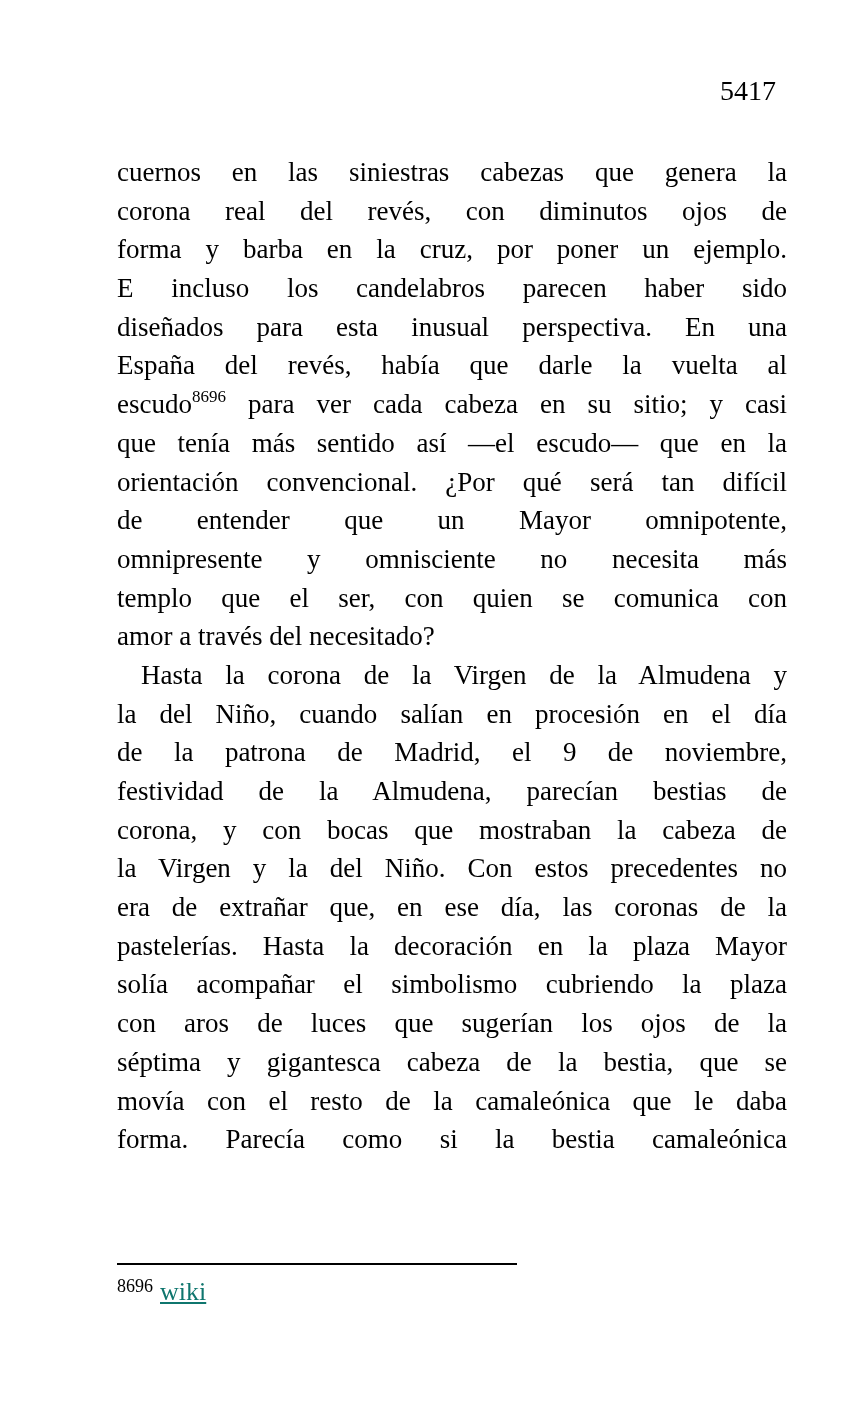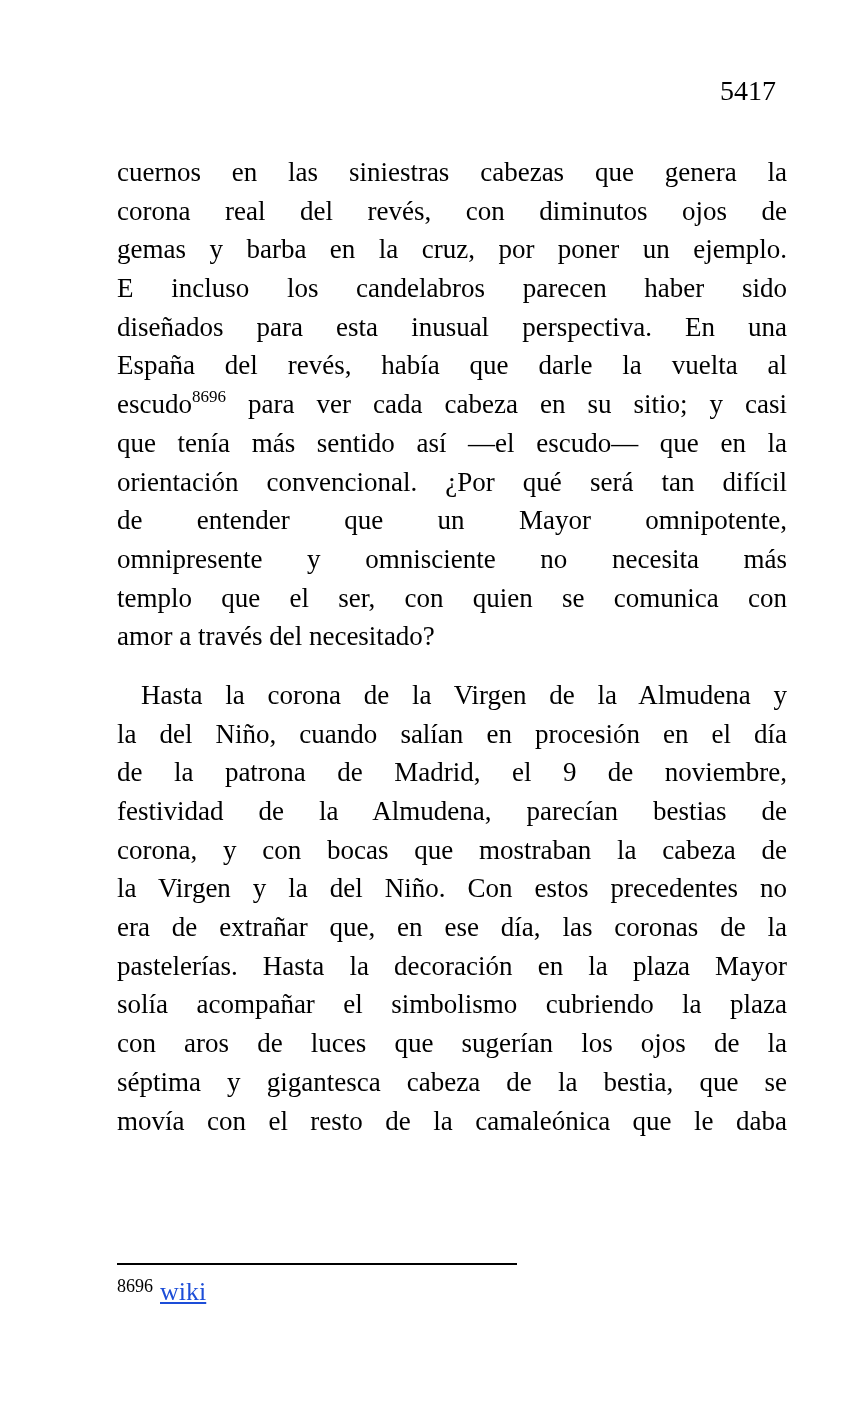--- a/index.html
+++ b/index.html
@@ -27,21 +27,21 @@
     font-size: 27px;
     line-height: 38.7px;
   }
   .paragraph { margin: 0; padding: 0; font-family: Liberation Serif, serif; }
   .line {
     text-align: justify;
     text-align-last: justify;
     height: 38.7px;
     overflow: visible;
   }
-  .line.indent { text-indent: 24px; margin-top: 20px; }
+  .line.indent { text-indent: 24px; }
   .line.para-end { text-align-last: left; }
   sup.fn-ref {
     font-size: 17px;
     line-height: 0;
     vertical-align: baseline;
     position: relative;
     top: -11px;
   }
   .footnote {
     position: absolute;
@@ -59,37 +59,37 @@
     font-size: 26px;
     line-height: 30px;
   }
   .fn-marker {
     font-size: 18px;
     position: relative;
     top: -8px;
     color: #000000;
   }
   .footnote-link {
-    color: #1d4ed8;
+    color: #0f766e;
     text-decoration: underline;
     margin-left: 7px;
     cursor: pointer;
   }
 </style>
 </head>
 <body>
 
 <div class="page">
   <div class="page-number">5417</div>
 
   <div class="body-text">
       <div class="paragraph">
         <div class="line">cuernos en las siniestras cabezas que genera la</div>
         <div class="line">corona real del revés, con diminutos ojos de</div>
-        <div class="line">gemas y barba en la cruz, por poner un ejemplo.</div>
+        <div class="line">forma y barba en la cruz, por poner un ejemplo.</div>
         <div class="line">E incluso los candelabros parecen haber sido</div>
         <div class="line">diseñados para esta inusual perspectiva. En una</div>
         <div class="line">España del revés, había que darle la vuelta al</div>
         <div class="line">escudo<sup class="fn-ref">8696</sup> para ver cada cabeza en su sitio; y casi</div>
         <div class="line">que tenía más sentido así —el escudo— que en la</div>
         <div class="line">orientación convencional. ¿Por qué será tan difícil</div>
         <div class="line">de entender que un Mayor omnipotente,</div>
         <div class="line">omnipresente y omnisciente no necesita más</div>
         <div class="line">templo que el ser, con quien se comunica con</div>
         <div class="line para-end">amor a través del necesitado?</div>
@@ -100,20 +100,21 @@
         <div class="line">de la patrona de Madrid, el 9 de noviembre,</div>
         <div class="line">festividad de la Almudena, parecían bestias de</div>
         <div class="line">corona, y con bocas que mostraban la cabeza de</div>
         <div class="line">la Virgen y la del Niño. Con estos precedentes no</div>
         <div class="line">era de extrañar que, en ese día, las coronas de la</div>
         <div class="line">pastelerías. Hasta la decoración en la plaza Mayor</div>
         <div class="line">solía acompañar el simbolismo cubriendo la plaza</div>
         <div class="line">con aros de luces que sugerían los ojos de la</div>
         <div class="line">séptima y gigantesca cabeza de la bestia, que se</div>
         <div class="line">movía con el resto de la camaleónica que le daba</div>
+        <div class="line">forma. Parecía como si la bestia camaleónica</div>
       </div>
     </div>
 
   <div class="footnote">
     <div class="footnote-rule"></div>
     <div class="footnote-line">
       <span class="fn-marker">8696</span><a class="footnote-link" href="#">wiki</a>
     </div>
   </div>
 </div>

